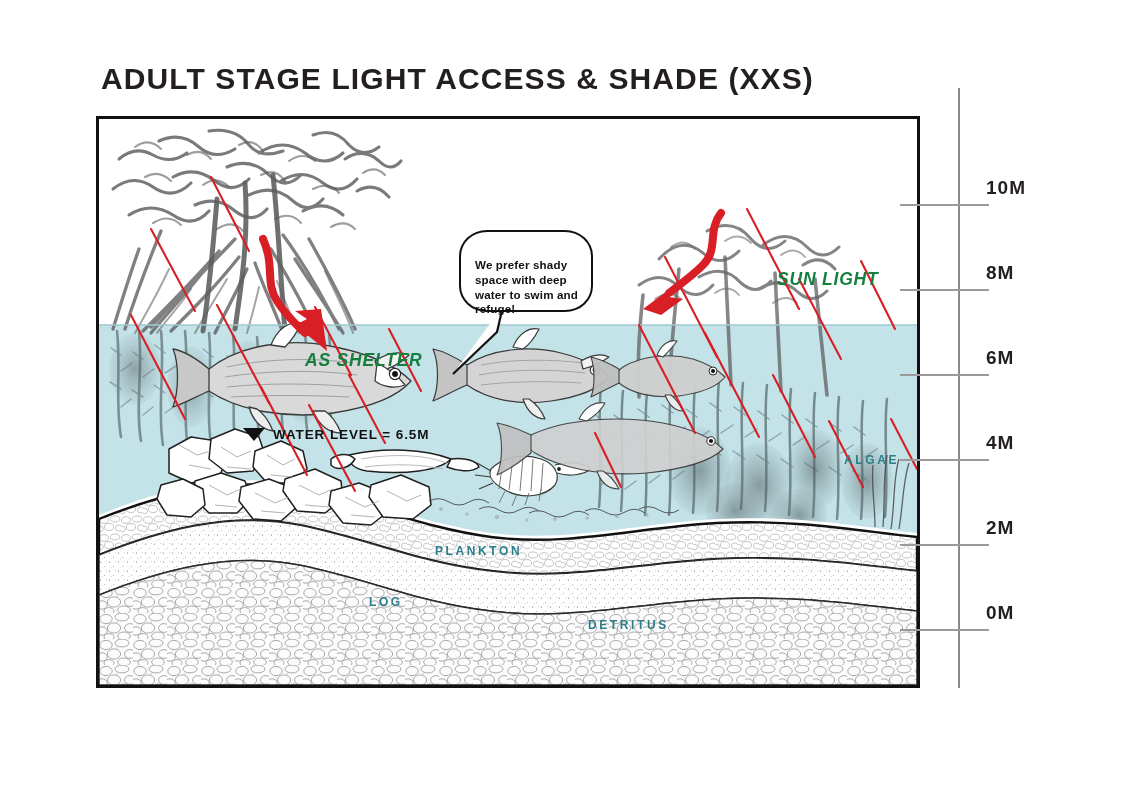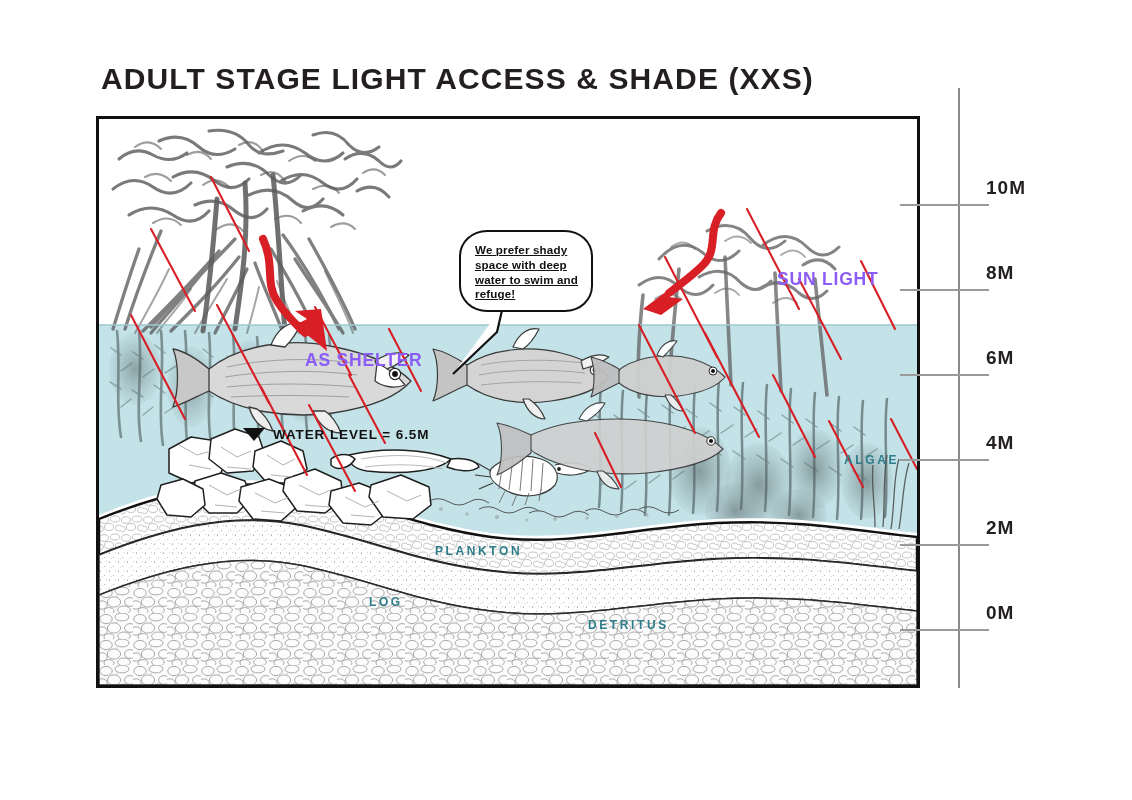--- a/index.html
+++ b/index.html
@@ -42,25 +42,26 @@
   #habitat-canvas {
     position: absolute;
     left: 0; top: 0;
     width: 818px;
     height: 566px;
   }
 
   
   .red-label {
     position: absolute;
-    color: #8b5cf6;
+    color: #15803d;
     font-weight: bold;
     font-size: 17.5px;
     letter-spacing: 0.8px;
     white-space: nowrap;
+    font-style: italic;
   }
   #label-as-shelter { left: 206px; top: 231px; }
   #label-sun-light  { left: 678px; top: 150px; }
 
   .teal-label {
     position: absolute;
     color: #2d7d8a;
     font-weight: bold;
     font-size: 12px;
     letter-spacing: 2.6px;
@@ -100,28 +101,27 @@
     height: 82px;
     background: #ffffff;
     border: 2.2px solid #111111;
     border-radius: 28px / 26px;
     box-sizing: border-box;
     z-index: 6;
   }
   #speech-bubble-text {
     position: absolute;
     left: 14px;
-    top: 11px;
+    top: 26px;
     width: 110px;
     font-size: 11.6px;
     font-weight: bold;
     line-height: 1.28;
     color: #111111;
     letter-spacing: 0.15px;
-    text-decoration: underline;
   }
   #speech-bubble-tail {
     position: absolute;
     left: 352px;
     top: 185px;
     width: 60px;
     height: 72px;
     z-index: 5;
   }
 

